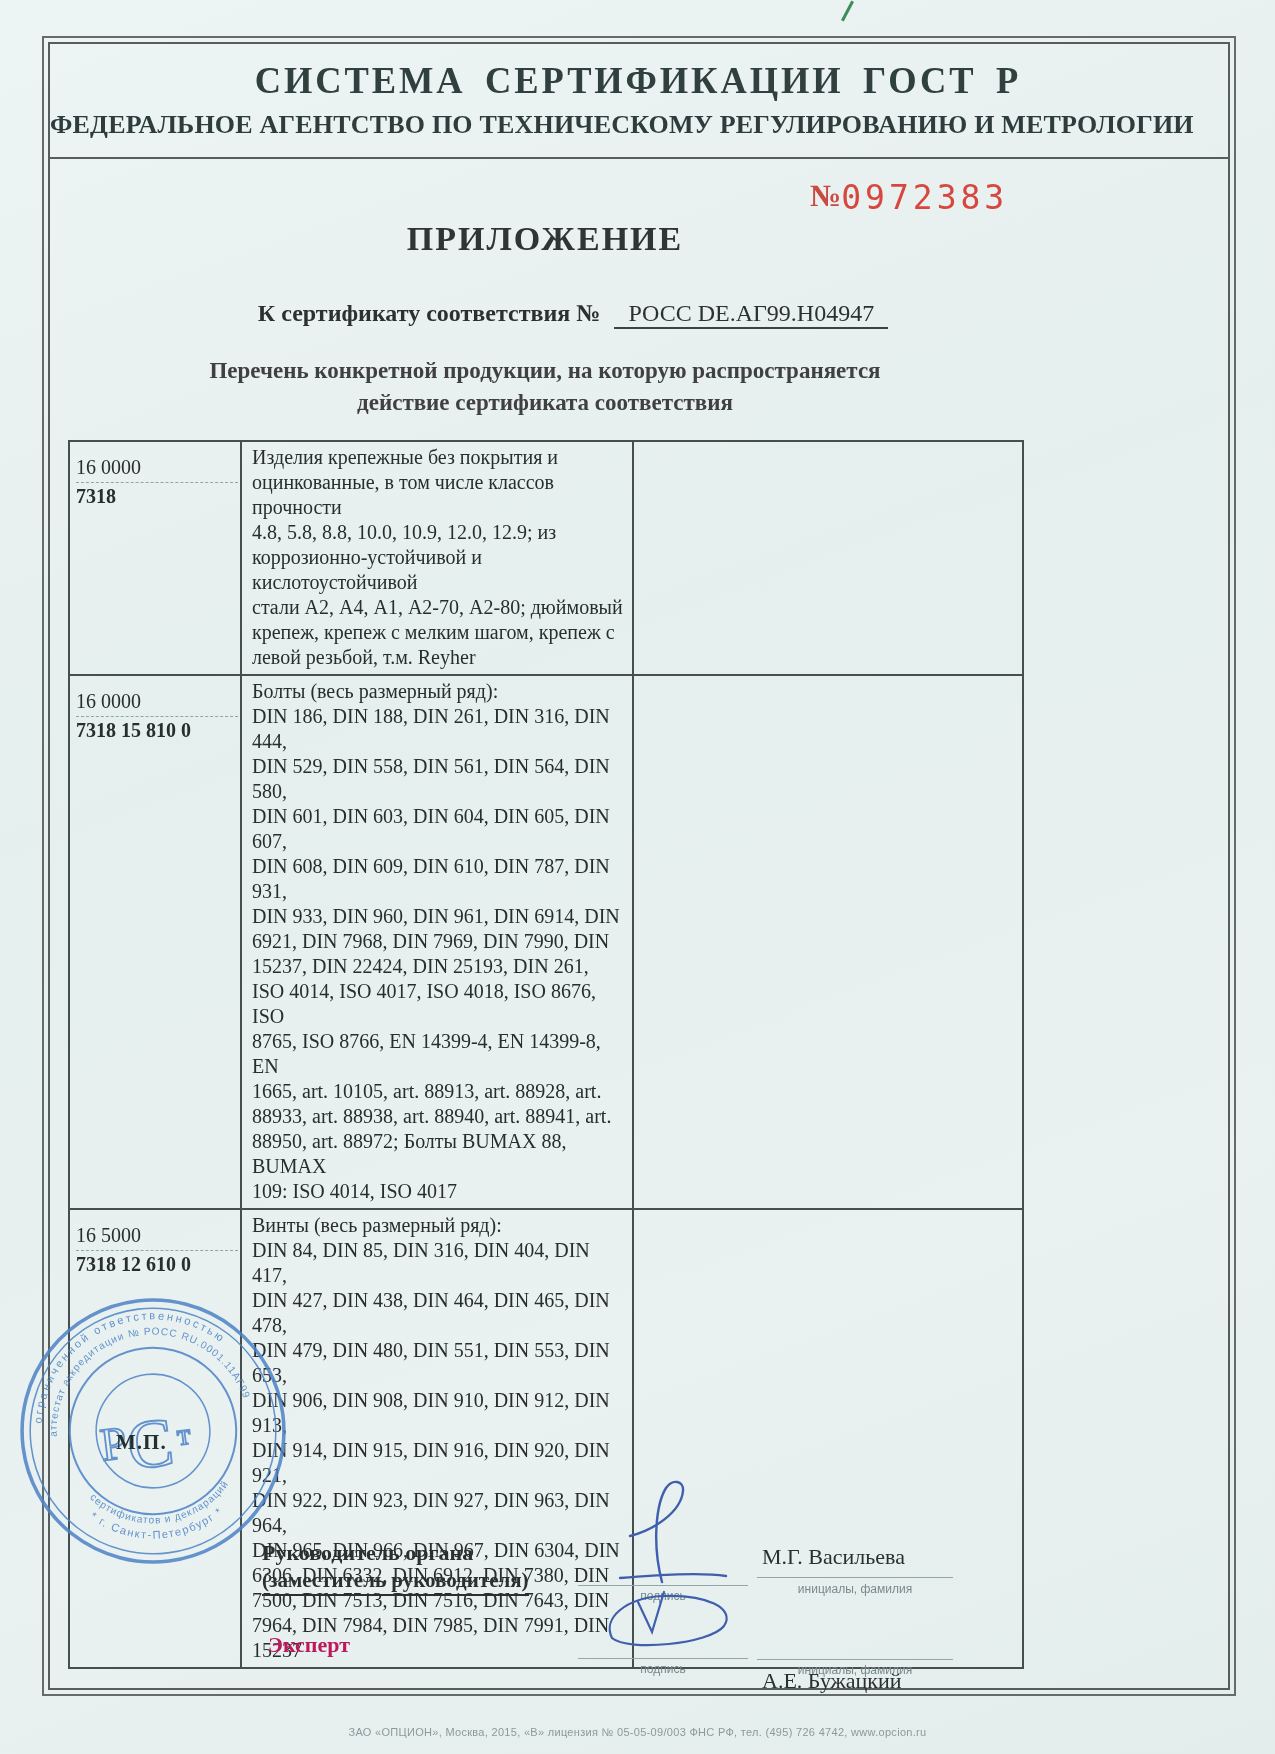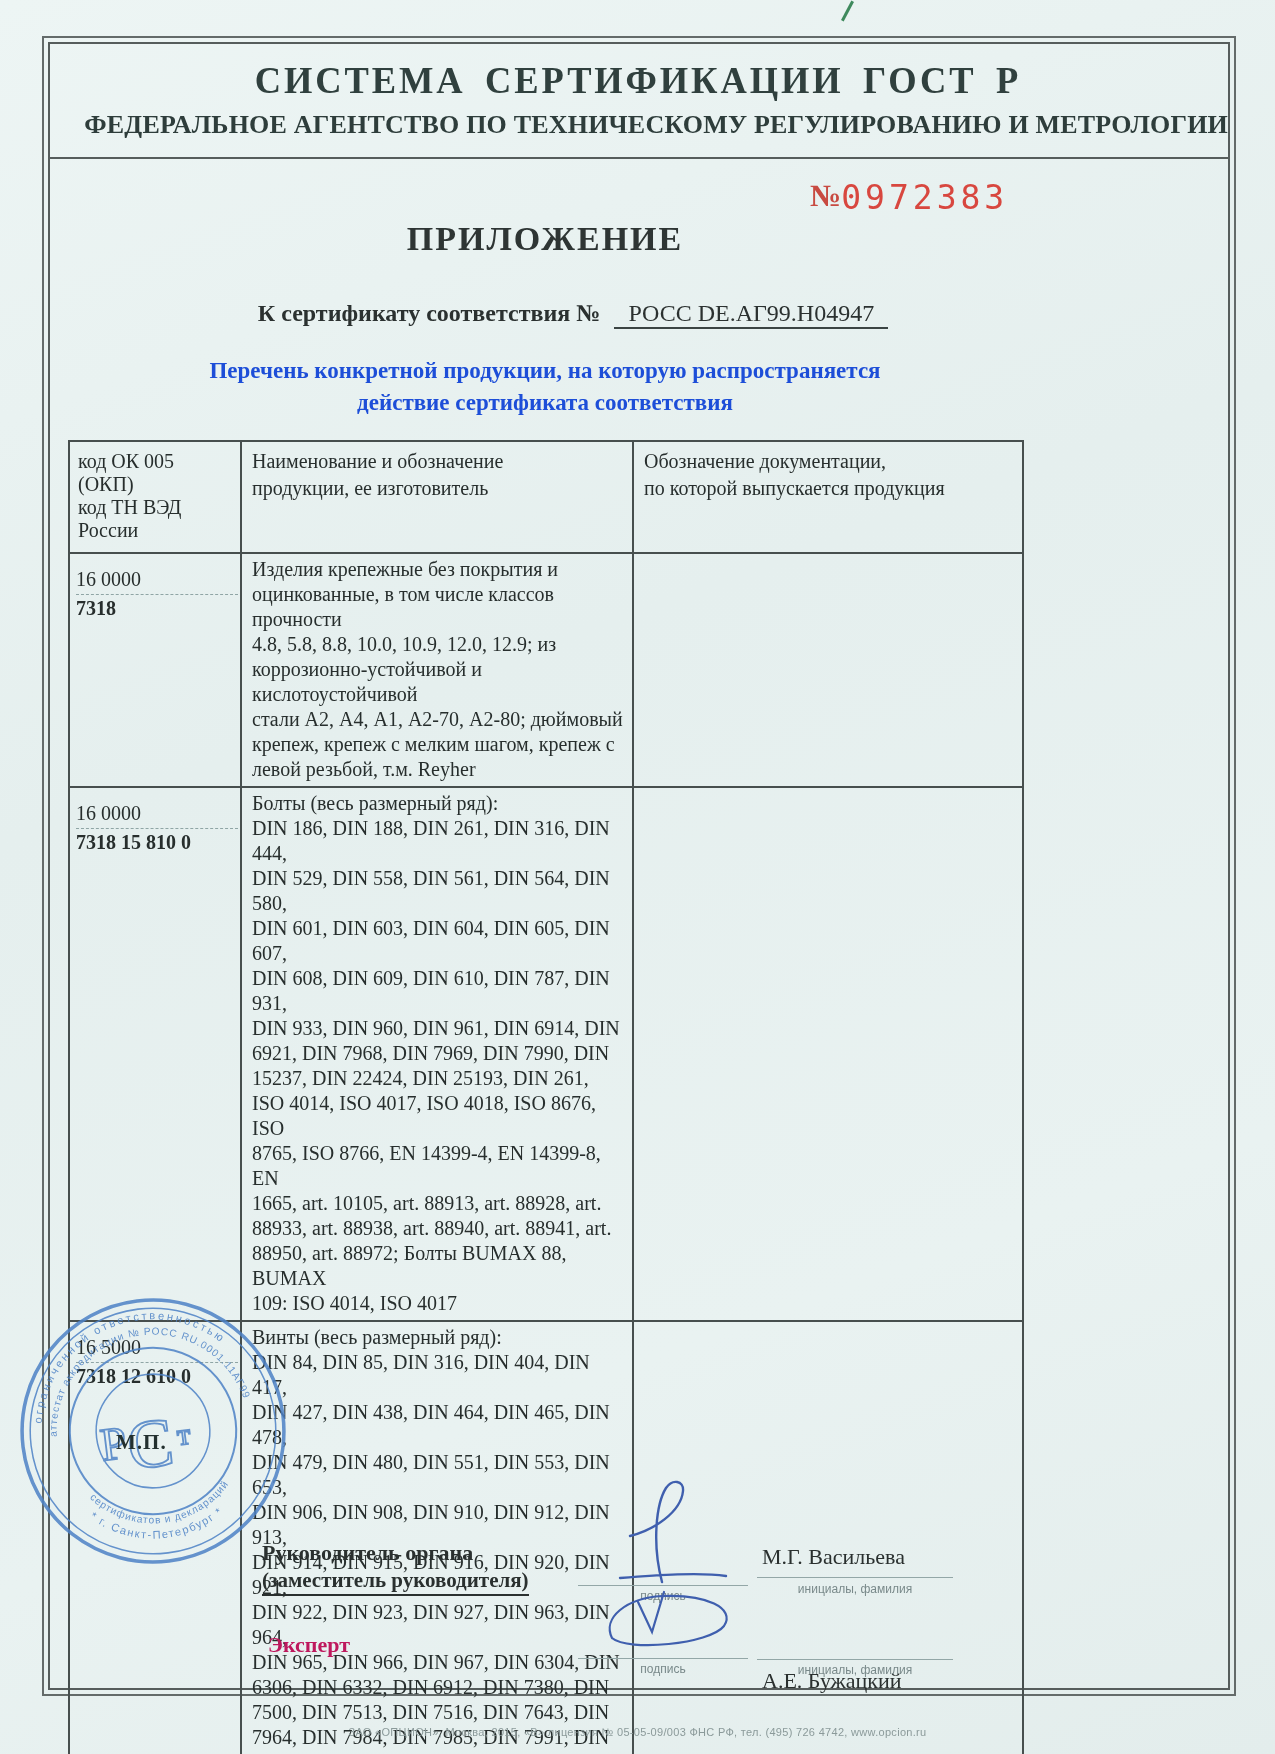--- a/index.html
+++ b/index.html
@@ -16,38 +16,38 @@
   .frame { position:absolute; left:42px; top:36px; width:1194px; height:1660px;
            border:2px solid #646b6a; }
   .frame-inner { position:absolute; inset:4px; border:2px solid #565d5c; }
   .header-divider { position:absolute; left:48px; top:157px; width:1182px;
                     border-top:2px solid #565d5c; }
 
   
   .sys-title { position:absolute; left:68px; top:58px; width:1140px; text-align:center;
                font-size:38px; font-weight:bold; letter-spacing:3px; word-spacing:8px;
                transform:scaleX(.96); color:#30403e; }
-  .agency { position:absolute; left:50px; top:110px; width:1178px; text-align:right;
+  .agency { position:absolute; left:50px; top:110px; width:1178px; text-align:left;
             font-size:26px; font-weight:bold; letter-spacing:.2px; color:#2e3d3b; }
 
   
   .doc-number { position:absolute; left:810px; top:178px; white-space:nowrap; }
   .doc-number .sign { font-size:31px; font-weight:bold; color:#c84a41; vertical-align:top; }
   .doc-number .digits { font-family:"DejaVu Sans Mono", monospace; font-size:33px;
                         letter-spacing:4px; color:#d8473f; }
   .appendix { position:absolute; left:68px; top:220px; width:954px; text-align:center;
               font-size:34px; font-weight:bold; letter-spacing:2px; color:#2e3534; }
   .cert-line { position:absolute; left:68px; top:300px; width:1010px; text-align:center;
                font-size:24px; }
   .cert-line .lbl { font-weight:bold; }
   .cert-line .val { border-bottom:2px solid #3b4443; padding:0 14px 1px 14px;
                     margin-left:8px; font-weight:normal; }
   .purpose { position:absolute; left:68px; top:355px; width:954px; text-align:center;
              font-size:23px; font-weight:bold; line-height:32px; white-space:pre-line;
-             color:#1d4ed8; }
+             color:#404040; }
 
   
   table.prod { position:absolute; left:68px; top:440px; width:954px;
                border-collapse:collapse; table-layout:fixed; font-size:20px; color:#272e2d; }
   table.prod td, table.prod th { border:2px solid #474f4e; vertical-align:top;
                font-weight:normal; text-align:left; }
   th .hdr1 { display:flex; flex-direction:column; justify-content:space-between;
              height:108px; padding:8px 6px 8px 8px; }
   th.mid, th.right { text-align:center; vertical-align:middle; white-space:pre-line;
              line-height:27px; padding:6px 10px; }
@@ -119,32 +119,20 @@
 <div class="purpose">Перечень конкретной продукции,  на которую распространяется
 действие сертификата соответствия</div>
 
 <table class="prod">
   <colgroup>
       <col style="width:172px">
       <col style="width:392px">
       <col style="width:390px">
     </colgroup>
   <tbody>
-      <tr class="h-header">
-    <th>
-      <div class="hdr1">
-        <span>код ОК 005 (ОКП)</span>
-        <span>код ТН ВЭД России</span>
-      </div>
-    </th>
-    <th class="mid">Наименование и обозначение
-продукции, ее изготовитель</th>
-    <th class="right">Обозначение документации,
-по которой выпускается продукция</th>
-  </tr>
   <tr class="h-r1">
     <td class="codes">
       <div class="code-top">16 0000</div>
       <div class="code-bot">7318</div>
     </td>
     <td class="prod-cell">
       <div class="prod-text">Изделия крепежные без покрытия и
 оцинкованные, в том числе классов прочности
 4.8, 5.8, 8.8, 10.0, 10.9, 12.0, 12.9; из
 коррозионно-устойчивой и кислотоустойчивой

